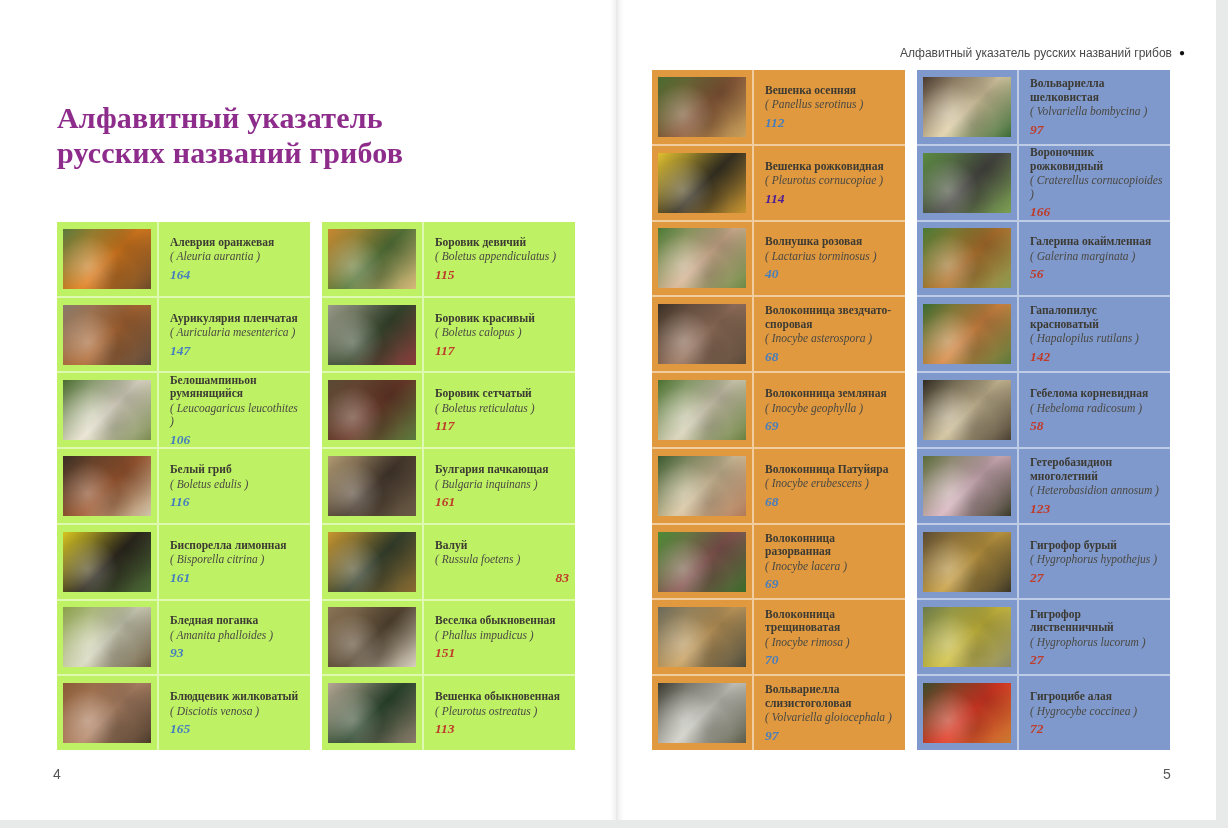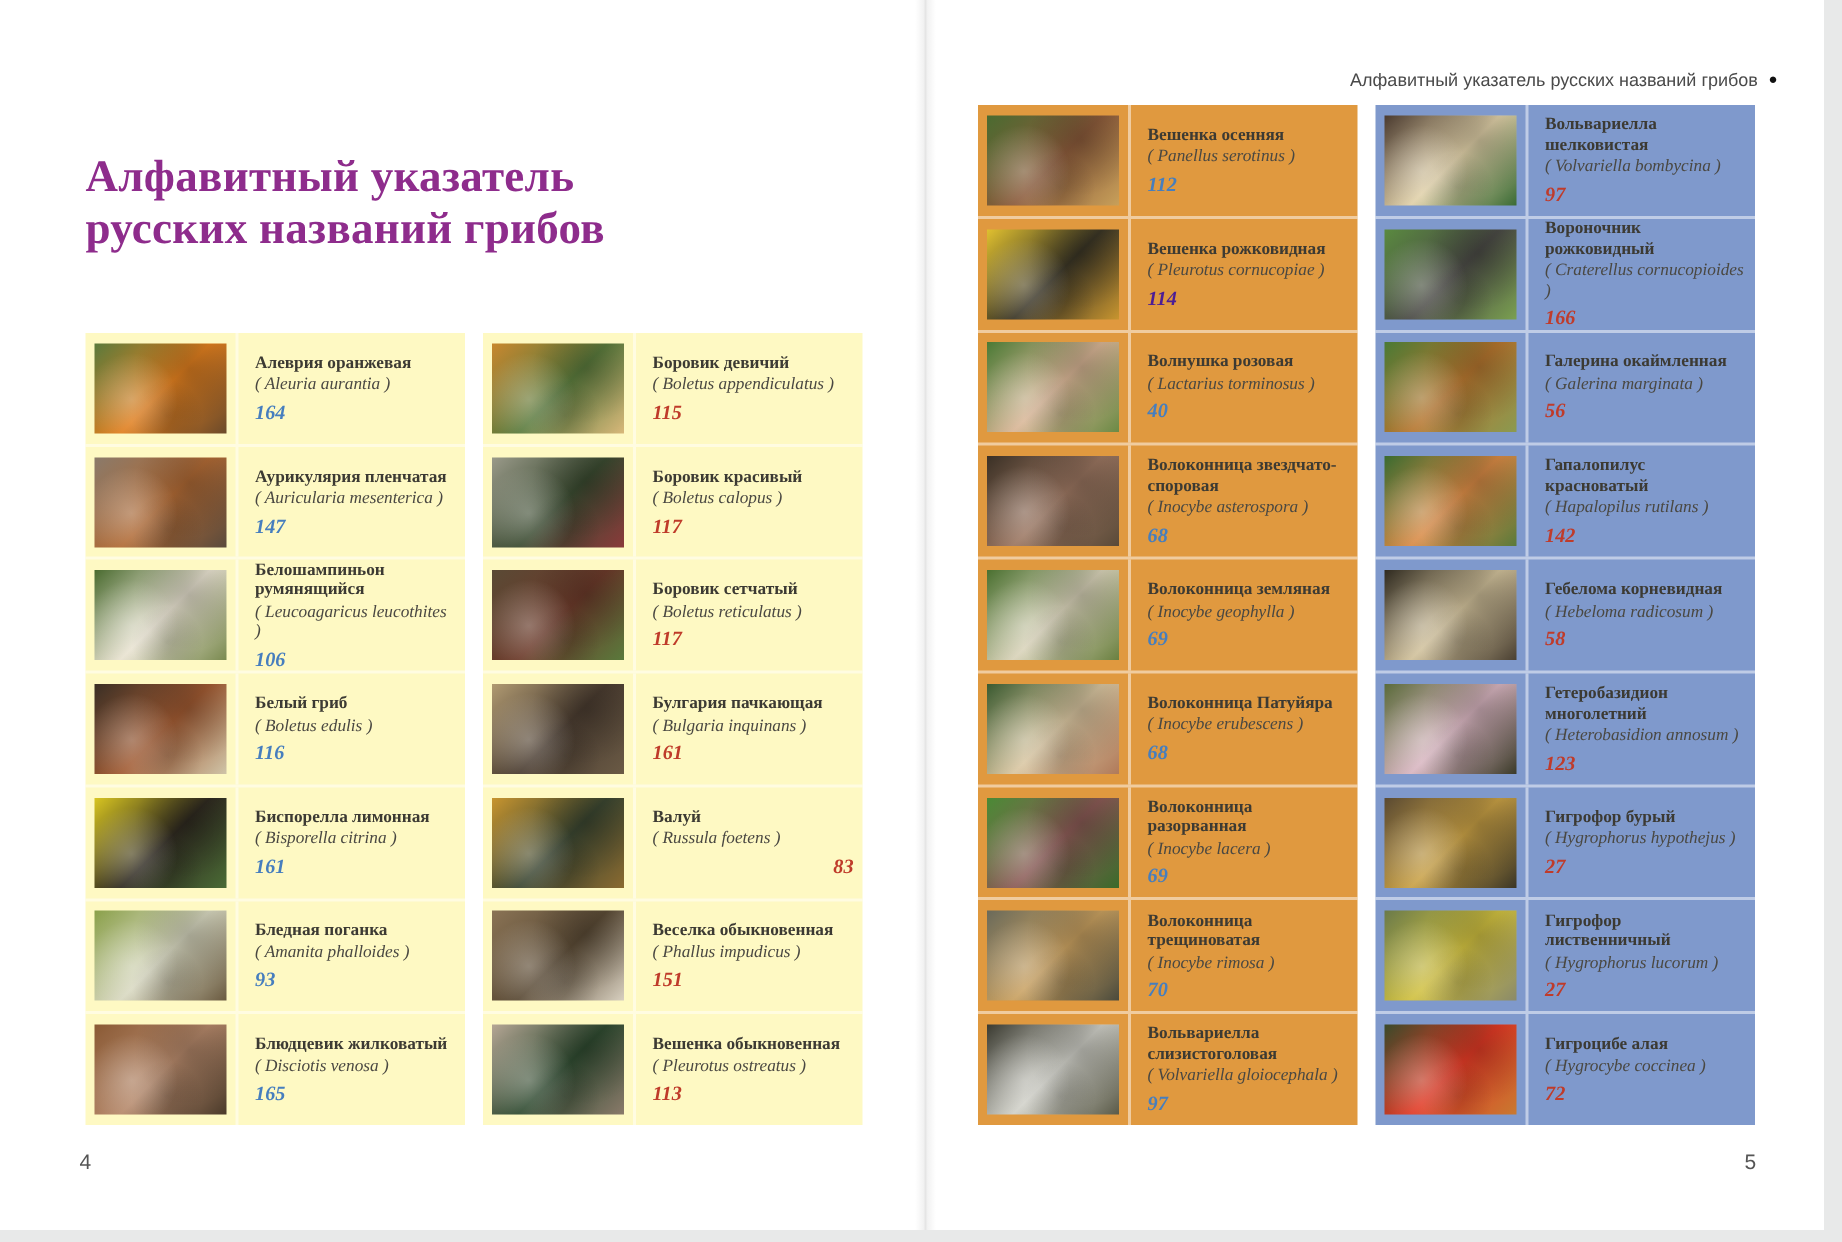--- a/index.html
+++ b/index.html
@@ -73,21 +73,21 @@
 </head>
 <body>
 
 <div class="spread">
 
   <div>
     <div class="page-title" style="color: rgb(142, 44, 140);">
       <div>Алфавитный указатель</div>
       <div>русских названий грибов</div>
     </div>
-    <div class="index-column" style="left: 57px; top: 222px; height: 528px; background: #fef9c3;">
+    <div class="index-column" style="left: 57px; top: 222px; height: 528px; background: #bef264;">
         <div class="entry-row">
     <div class="photo-cell">
       <div class="photo" style="background: linear-gradient(135deg, rgb(90, 122, 60) 0%, rgb(224, 127, 31) 52%, rgb(107, 74, 42) 100%);"></div>
     </div>
     <div class="text-cell">
       <div class="entry-name">Алеврия оранжевая</div>
       <div class="entry-latin">( Aleuria aurantia )</div>
       <div class="entry-page" style="color: rgb(70, 126, 190);">164</div>
     </div>
   </div>
@@ -145,21 +145,21 @@
     <div class="photo-cell">
       <div class="photo" style="background: linear-gradient(135deg, rgb(138, 90, 53) 0%, rgb(181, 136, 106) 52%, rgb(74, 58, 42) 100%);"></div>
     </div>
     <div class="text-cell">
       <div class="entry-name">Блюдцевик жилковатый</div>
       <div class="entry-latin">( Disciotis venosa )</div>
       <div class="entry-page" style="color: rgb(70, 126, 190);">165</div>
     </div>
   </div>
       </div>
-    <div class="index-column" style="left: 322px; top: 222px; height: 528px; background: #fef9c3;">
+    <div class="index-column" style="left: 322px; top: 222px; height: 528px; background: #bef264;">
         <div class="entry-row">
     <div class="photo-cell">
       <div class="photo" style="background: linear-gradient(135deg, rgb(200, 135, 47) 0%, rgb(90, 122, 60) 52%, rgb(216, 184, 122) 100%);"></div>
     </div>
     <div class="text-cell">
       <div class="entry-name">Боровик девичий</div>
       <div class="entry-latin">( Boletus appendiculatus )</div>
       <div class="entry-page" style="color: rgb(191, 59, 42);">115</div>
     </div>
   </div>

